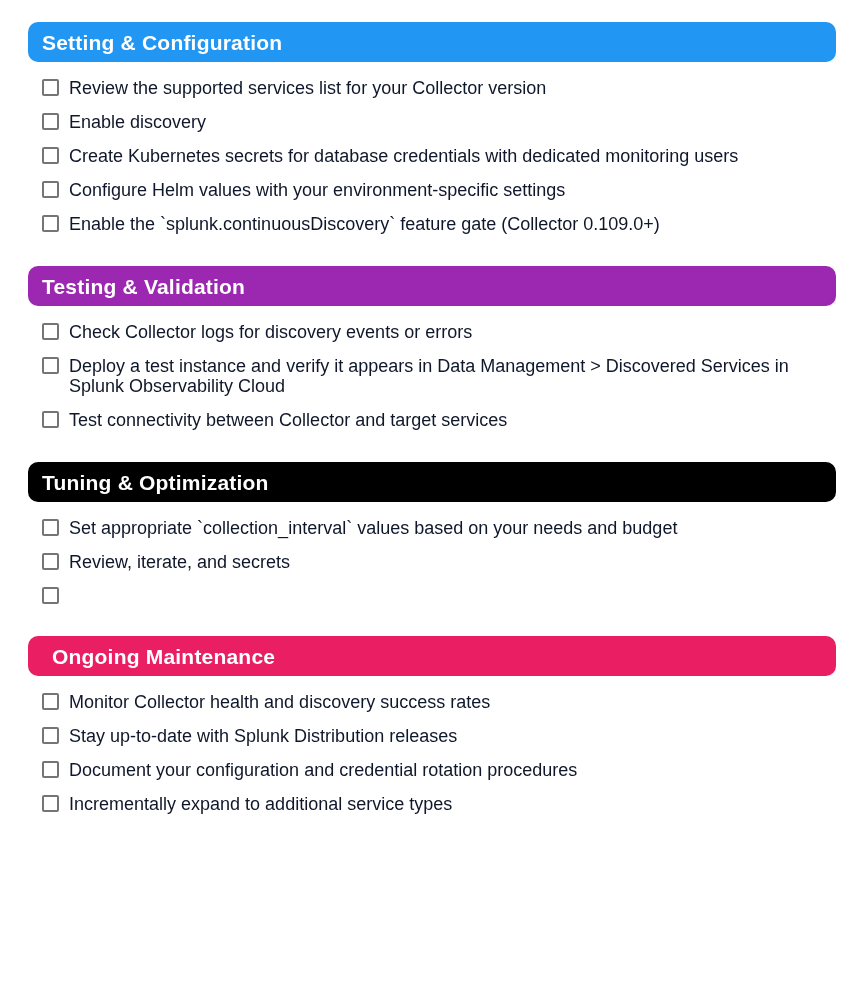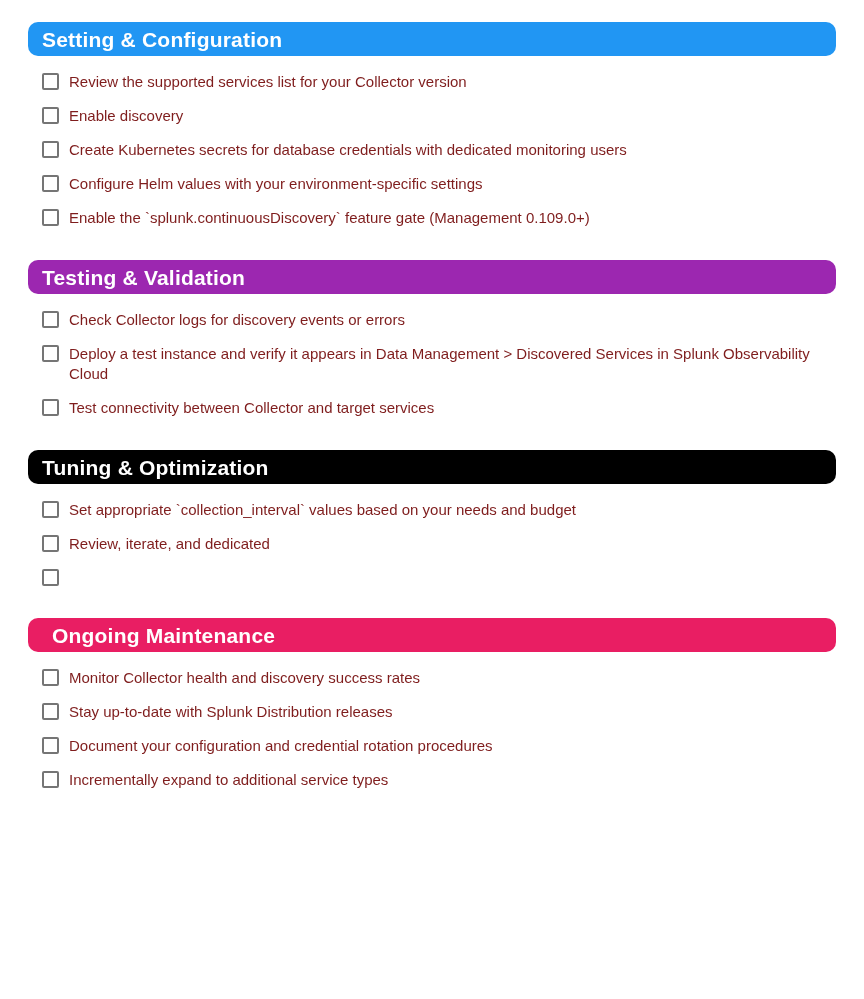--- a/index.html
+++ b/index.html
@@ -10,21 +10,21 @@
   }
   #page {
     width: 864px;
     box-sizing: border-box;
     padding: 22px 28px 10px 28px;
     background: #ffffff;
   }
   .section { margin-bottom: 32px; }
   .section:last-child { margin-bottom: 0; }
   .bar {
-    height: 34px;
+    height: 40px;
     border-radius: 10px;
     display: flex;
     align-items: center;
     padding: 0 14px;
     margin-bottom: 16px;
     box-sizing: border-box;
   }
   .bar-title {
     color: #ffffff;
     font-size: 21px;
@@ -49,23 +49,23 @@
     height: 17px;
     box-sizing: border-box;
     border: 2px solid #757575;
     border-radius: 2px;
     background: #ffffff;
     margin-right: 10px;
     margin-top: 1px;
     cursor: pointer;
   }
   .label {
-    font-size: 15px;
+    font-size: 18px;
     line-height: 20px;
-    color: #7f1d1d;
+    color: #0f172a;
     max-width: 745px;
   }
 </style>
 </head>
 <body>
 
 <main id="page">
   <section class="section">
     <header class="bar" style="background: rgb(33, 150, 243);">
       <h2 class="bar-title">Setting &amp; Configuration</h2>
@@ -86,21 +86,21 @@
     <span class="label">Create Kubernetes secrets for database credentials with dedicated monitoring users</span>
   </li>
 
   <li class="item">
     <span class="checkbox" role="checkbox" aria-checked="false"></span>
     <span class="label">Configure Helm values with your environment-specific settings</span>
   </li>
 
   <li class="item">
     <span class="checkbox" role="checkbox" aria-checked="false"></span>
-    <span class="label">Enable the `splunk.continuousDiscovery` feature gate (Management 0.109.0+)</span>
+    <span class="label">Enable the `splunk.continuousDiscovery` feature gate (Collector 0.109.0+)</span>
   </li>
 </ul>
   </section>
 
   <section class="section">
     <header class="bar" style="background: rgb(156, 39, 176);">
       <h2 class="bar-title">Testing &amp; Validation</h2>
     </header>
     <ul class="items">
 
@@ -127,21 +127,21 @@
       <h2 class="bar-title">Tuning &amp; Optimization</h2>
     </header>
     <ul class="items">
   <li class="item">
     <span class="checkbox" role="checkbox" aria-checked="false"></span>
     <span class="label">Set appropriate `collection_interval` values based on your needs and budget</span>
   </li>
 
   <li class="item">
     <span class="checkbox" role="checkbox" aria-checked="false"></span>
-    <span class="label">Review, iterate, and dedicated</span>
+    <span class="label">Review, iterate, and secrets</span>
   </li>
 
   <li class="item">
     <span class="checkbox" role="checkbox" aria-checked="false"></span>
   </li>
 
 </ul>
   </section>
 
   <section class="section">

